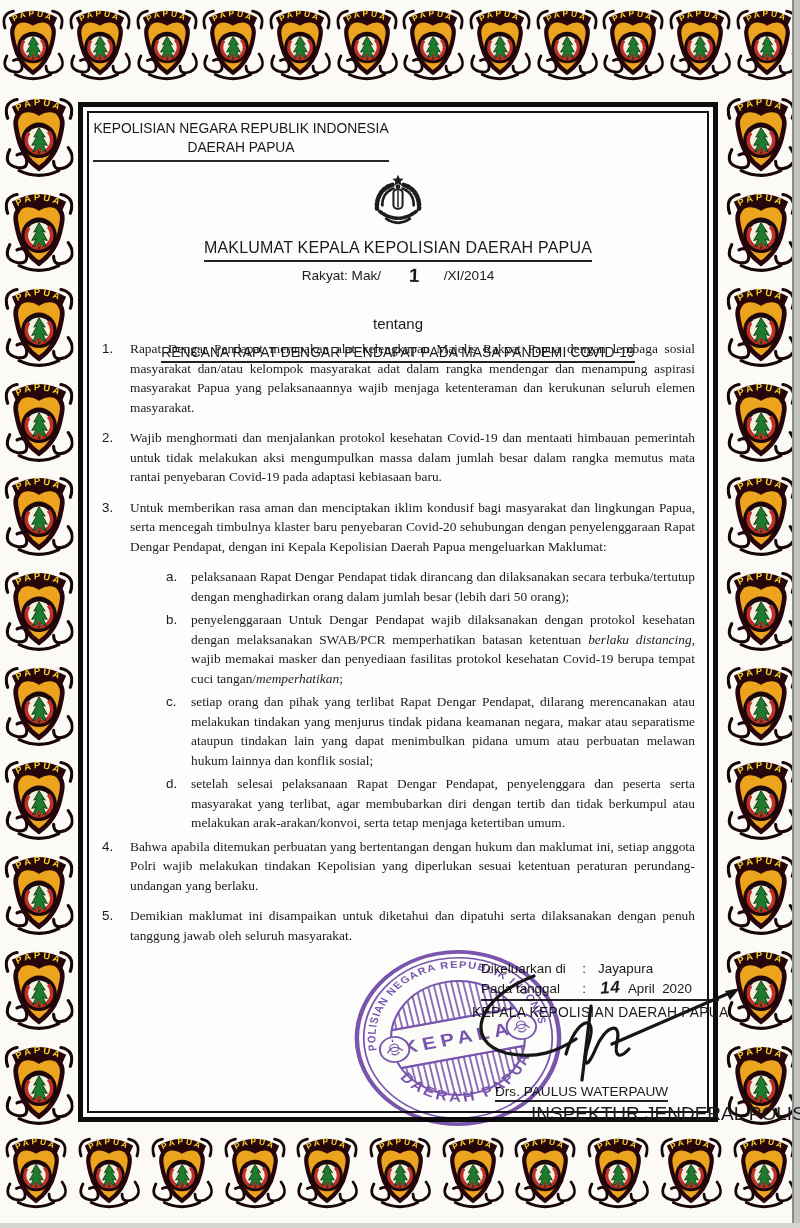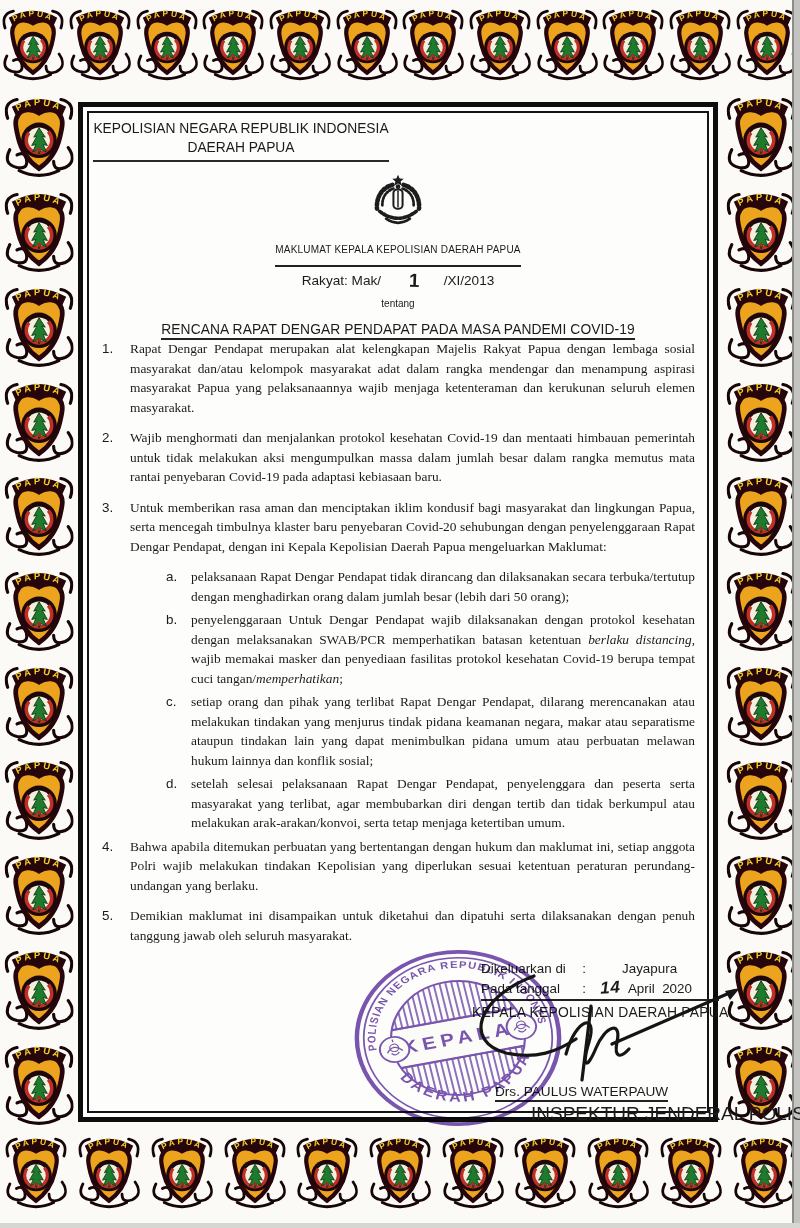--- a/index.html
+++ b/index.html
@@ -18,24 +18,24 @@
   
   .edge-right{position:absolute;right:0;top:0;width:6px;height:100%;background:#c3c3c1;border-left:2px solid #8d8d8b;}
   .edge-bottom{position:absolute;left:0;bottom:0;width:100%;height:5px;background:#d6d6d3;}
   
   .frame{position:absolute;left:78px;top:102px;width:640px;height:1020px;background:#fdfdfb;border:5px solid #0d0d0d;box-sizing:border-box;}
   .frame-inner{position:absolute;inset:4px;border:2px solid #141414;}
   
   .org{position:absolute;left:10px;top:12px;width:296px;text-align:center;font-size:13.8px;line-height:1.4;border-bottom:2px solid #2a2a2a;padding-bottom:2px;}
   .emblem{position:absolute;left:50%;top:66px;transform:translateX(-50%);}
   .title-block{position:absolute;left:0;top:132px;width:100%;text-align:center;}
-  .doc-title{display:inline-block;font-size:10px;letter-spacing:.2px;border-bottom:2px solid #222;padding-bottom:10px;}
+  .doc-title{display:inline-block;font-size:16px;letter-spacing:.2px;border-bottom:2px solid #222;padding-bottom:3px;}
   .nomor{margin-top:3px;font-size:13.6px;}
   .hand1{display:inline-block;font-size:19px;font-weight:bold;transform:rotate(2deg);margin:0 24px 0 28px;vertical-align:-2px;}
-  .tentang{margin-top:6px;font-size:10px;text-align:center;}
+  .tentang{margin-top:28px;font-size:15px;text-align:center;}
   .subject{display:inline-block;margin-top:13px;font-size:13.8px;border-bottom:2px solid #222;padding-bottom:1px;letter-spacing:.1px;}
   
   .list{position:absolute;left:0;top:232px;width:100%;}
   .li{display:flex;margin:0 18px 11px 19px;font-size:13.4px;line-height:19.5px;}
   .li .num{flex:0 0 28px;}
   .li .txt{flex:1;text-align:justify;font-family:Liberation Serif, serif;}
   .li.sub{margin:0 18px 4px 83px;}
   .li.sub .num{flex:0 0 25px;}
   .it{font-style:italic;}
   
@@ -249,21 +249,21 @@
       <path d="M12,42 Q32,57 52,42" stroke-width="4" stroke-dasharray="2.6 2"></path>
       <path d="M19,50 Q32,59 45,50" stroke-width="3"></path>
       <circle cx="32" cy="15" r="2.6" fill="#1d1d1d" stroke="none"></circle>
       <rect x="27" y="18" width="10" height="21" rx="4" stroke-width="2.2"></rect>
       <path d="M32,20 V37" stroke-width="1.6"></path>
     </g>
   </svg>
 
   <div class="title-block">
     <div><span class="doc-title">MAKLUMAT KEPALA KEPOLISIAN DAERAH PAPUA</span></div>
-    <div class="nomor"><span>Rakyat: Mak/</span><span class="hand1">1</span><span>/XI/2013</span></div>
+    <div class="nomor"><span>Rakyat: Mak/</span><span class="hand1">1</span><span>/XI/2014</span></div>
     <div class="tentang">tentang</div>
     <div><span class="subject">RENCANA RAPAT DENGAR PENDAPAT PADA MASA PANDEMI COVID-19</span></div>
   </div>
 
   <div class="list">
       <div class="li">
         <div class="num">1.</div>
         <div class="txt"><span>Rapat Dengar Pendapat merupakan alat kelengkapan Majelis Rakyat Papua dengan lembaga sosial masyarakat dan/atau kelompok masyarakat adat dalam rangka mendengar dan menampung aspirasi masyarakat Papua yang pelaksanaannya wajib menjaga ketenteraman dan kerukunan seluruh elemen masyarakat.</span></div>
       </div>
       <div class="li">
@@ -297,21 +297,21 @@
       <div class="li">
         <div class="num">5.</div>
         <div class="txt"><span>Demikian maklumat ini disampaikan untuk diketahui dan dipatuhi serta dilaksanakan dengan penuh tanggung jawab oleh seluruh masyarakat.</span></div>
       </div>
     </div>
 
   <div class="sig-block">
     <div class="sig-row">
       <span class="lbl">Dikeluarkan di</span>
       <span class="col">:</span>
-      <span style="margin-left:30px">Jayapura</span>
+      <span style="margin-left:6px">Jayapura</span>
     </div>
     <div class="sig-row date-underline">
       <span class="lbl">Pada tanggal</span>
       <span class="col">:</span>
       <span style="margin-left:8px"><span class="hand14">14</span><span>April</span>&nbsp;&nbsp;<span>2020</span></span>
     </div>
     <div class="kepala-line">KEPALA KEPOLISIAN DAERAH PAPUA</div>
     <div class="name-wrap">
       <span class="signer-name">Drs. PAULUS WATERPAUW</span>
       <div class="signer-rank">INSPEKTUR JENDERAL POLISI</div>

